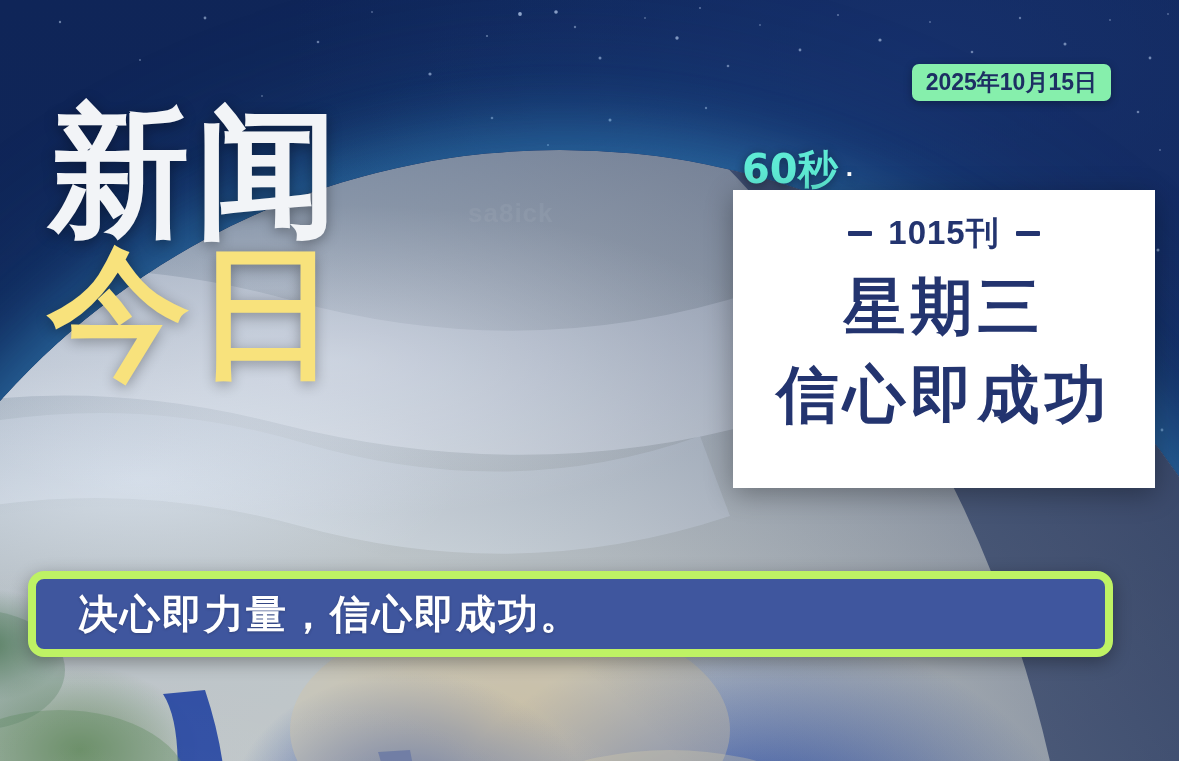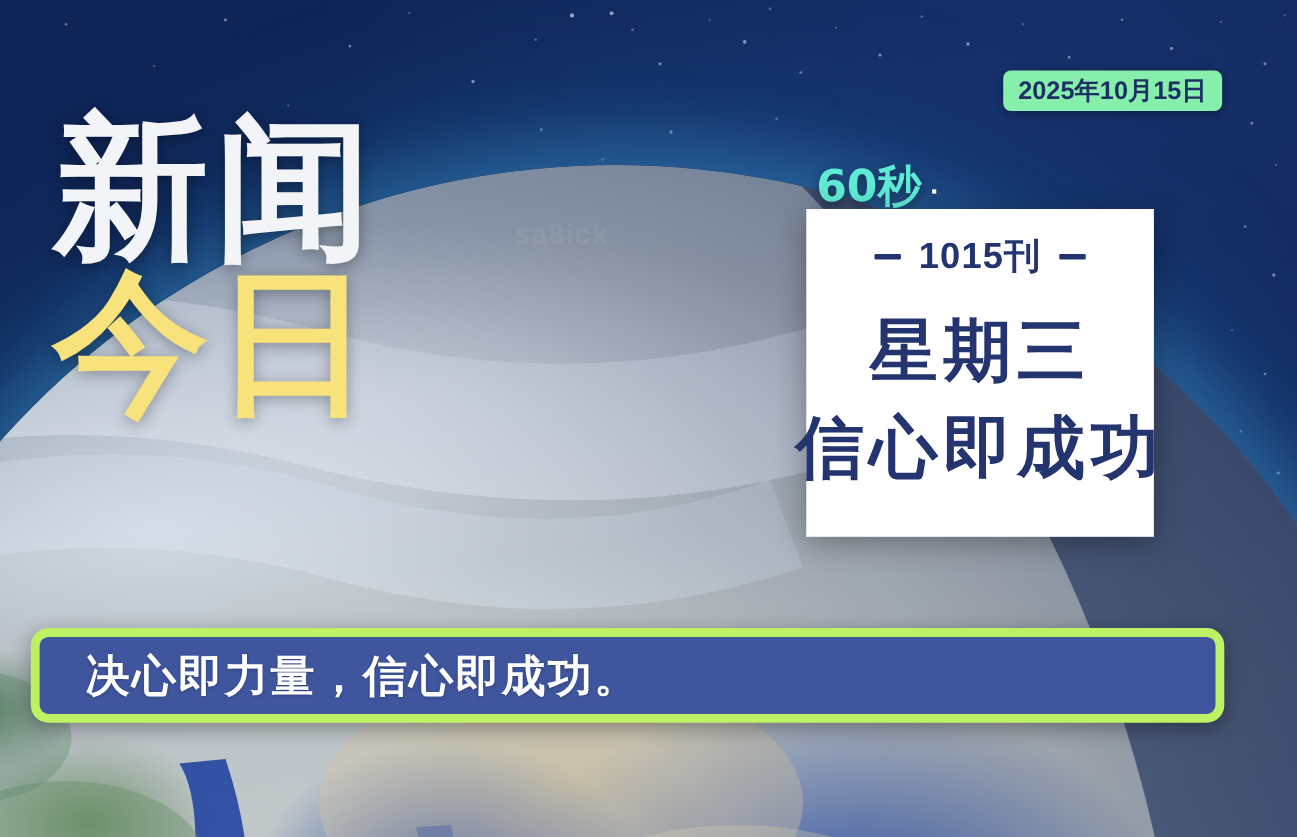--- a/index.html
+++ b/index.html
@@ -187,21 +187,21 @@
     font-weight: bold;
     font-size: 30px;
     letter-spacing: 1px;
   }
 
   
   .info-card {
     position: absolute;
     left: 733px;
     top: 190px;
-    width: 316px;
+    width: 422px;
     height: 298px;
     background: #ffffff;
     box-shadow: 0 6px 26px rgba(0,0,0,0.32);
     display: flex;
     flex-direction: column;
     align-items: center;
     justify-content: flex-start;
     color: #23346f;
   }
   .card-issue {
@@ -215,21 +215,21 @@
     gap: 16px;
   }
   .card-issue .dash {
     display: inline-block;
     width: 24px;
     height: 5px;
     background: #23346f;
     border-radius: 1px;
   }
   .card-weekday {
-    margin-top: 32px;
+    margin-top: 20px;
     font-family: "DejaVu Sans", "Liberation Sans", sans-serif;
     font-size: 62px;
     font-weight: bold;
     letter-spacing: 5px;
     line-height: 1;
     white-space: nowrap;
   }
   .card-lunar {
     margin-top: 26px;
     font-family: "DejaVu Sans", "Liberation Sans", sans-serif;

